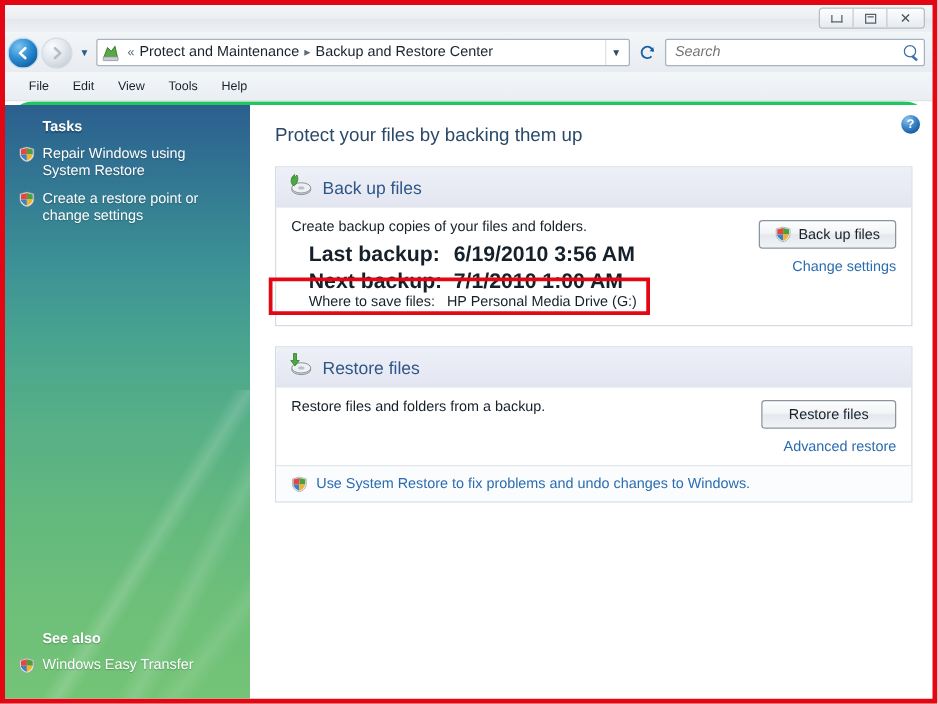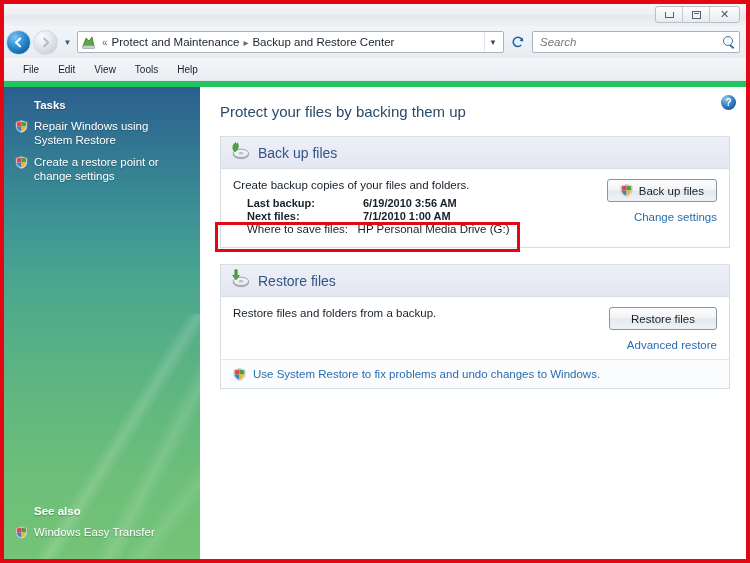--- a/index.html
+++ b/index.html
@@ -204,21 +204,22 @@
     color: #16202a;
     padding: 2px 9px;
     white-space: nowrap;
   }
 
   
   .wbody {
     flex: 1 1 auto;
     display: flex;
     min-height: 0;
-    border-top: 6px solid #22c55e;
+    border-top: 3px solid #22c55e;
+    border-radius: 23px;
   }
 
   
   .sidebar {
     width: 196px;
     flex: none;
     position: relative;
     background: linear-gradient(to bottom,
       #2b5f8e 0%,
       #2f6c91 7%,
@@ -336,21 +337,21 @@
     font-size: 11.5px;
     color: #16202a;
     margin-bottom: 6px;
   }
   .kv-grid {
     display: grid;
     grid-template-columns: 112px auto;
     row-gap: 1px;
     column-gap: 4px;
     padding-left: 14px;
-    font-size: 11px;
+    font-size: 17px;
     color: #16202a;
   }
   .kv-grid .k { font-weight: bold; }
   .kv-grid .v { font-weight: bold; }
   .kv-wide { padding-left: 14px; font-size: 11.5px; color:#16202a; margin-top:1px;}
   .kv-wide .k { font-weight: normal; }
   .kv-wide .v { font-weight: normal; margin-top: 35px; }
 
   .panel-right {
     position: absolute;
@@ -546,21 +547,21 @@
             </span>
             <span class="title">Back up files</span>
           </div>
 
           <div class="panel-body">
             <div class="panel-desc">Create backup copies of your files and folders.</div>
 
             <div class="kv-grid">
               <div class="k">Last backup:</div>
               <div class="v">6/19/2010 3:56 AM</div>
-              <div class="k">Next files:</div>
+              <div class="k">Next backup:</div>
               <div class="v">7/1/2010 1:00 AM</div>
             </div>
 
             <div class="kv-wide">
               <span class="k">Where to save files:</span>
               <span>&nbsp;</span>
               <span class="v">HP Personal Media Drive (G:)</span>
             </div>
 
             <div class="panel-right">

